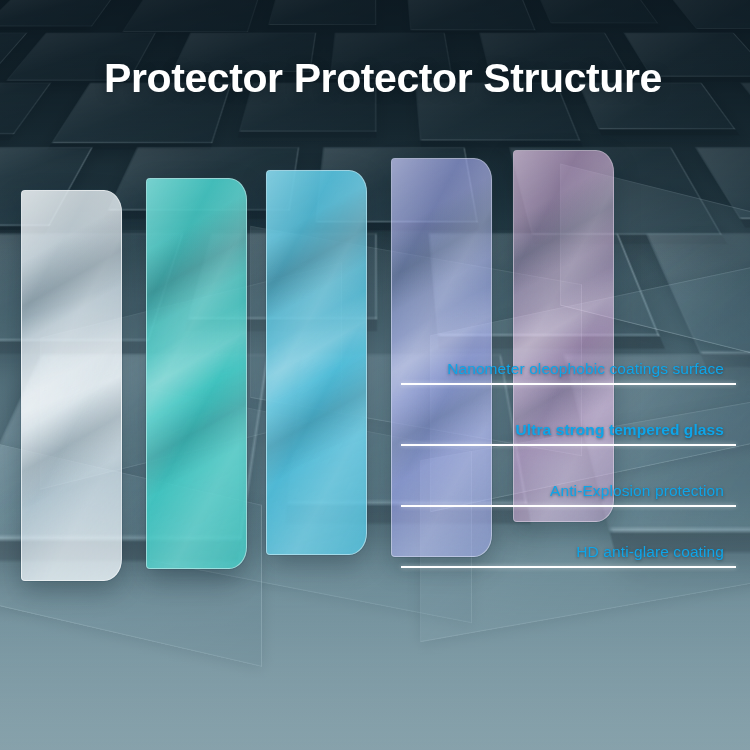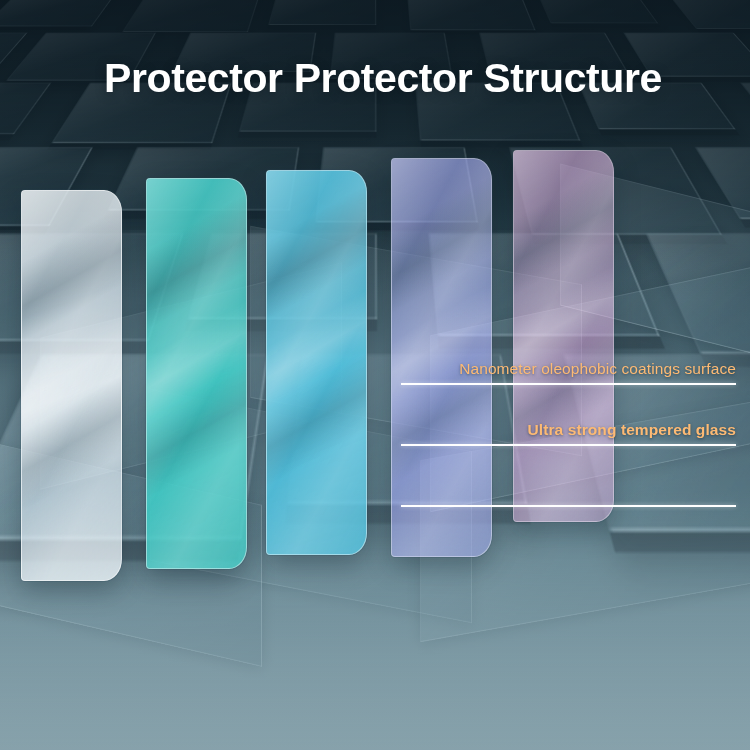--- a/index.html
+++ b/index.html
@@ -93,23 +93,23 @@
       rgba(255,255,255,.18) 76%,
       rgba(255,255,255,.02) 100%);
     mix-blend-mode: screen;
     pointer-events: none;
   }
 
   
   .callout { position: absolute; }
   .callout-text {
     position: absolute;
-    right: 0;
+    right: 12px;
     bottom: 7px;
-    color: #fdba74;
+    color: #0ea5e9;
     font-size: 15.5px;
     letter-spacing: .1px;
     white-space: nowrap;
     text-shadow: 0 1px 3px rgba(18,38,50,.55);
   }
   .callout-rule {
     position: absolute;
     left: 0; right: 0; bottom: 0;
     height: 2px;
     background: #ffffff;
@@ -203,19 +203,24 @@
   <div id="callouts" style="position: absolute; inset: 0px; z-index: 40;">
       <div class="callout" style="left: 401px; width: 335px; top: 343px; height: 42px;">
         <div class="callout-text">Nanometer oleophobic coatings surface</div>
         <div class="callout-rule"></div>
       </div>
       <div class="callout" style="left: 401px; width: 335px; top: 404px; height: 42px; font-weight: bold;">
         <div class="callout-text">Ultra strong tempered glass</div>
         <div class="callout-rule"></div>
       </div>
       <div class="callout" style="left: 401px; width: 335px; top: 465px; height: 42px;">
+        <div class="callout-text">Anti-Explosion protection</div>
+        <div class="callout-rule"></div>
+      </div>
+      <div class="callout" style="left: 401px; width: 335px; top: 526px; height: 42px;">
+        <div class="callout-text">HD anti-glare coating</div>
         <div class="callout-rule"></div>
       </div>
     </div>
 
   <div id="title">Protector Protector Structure</div>
 
 </div>
 
 </body></html>

